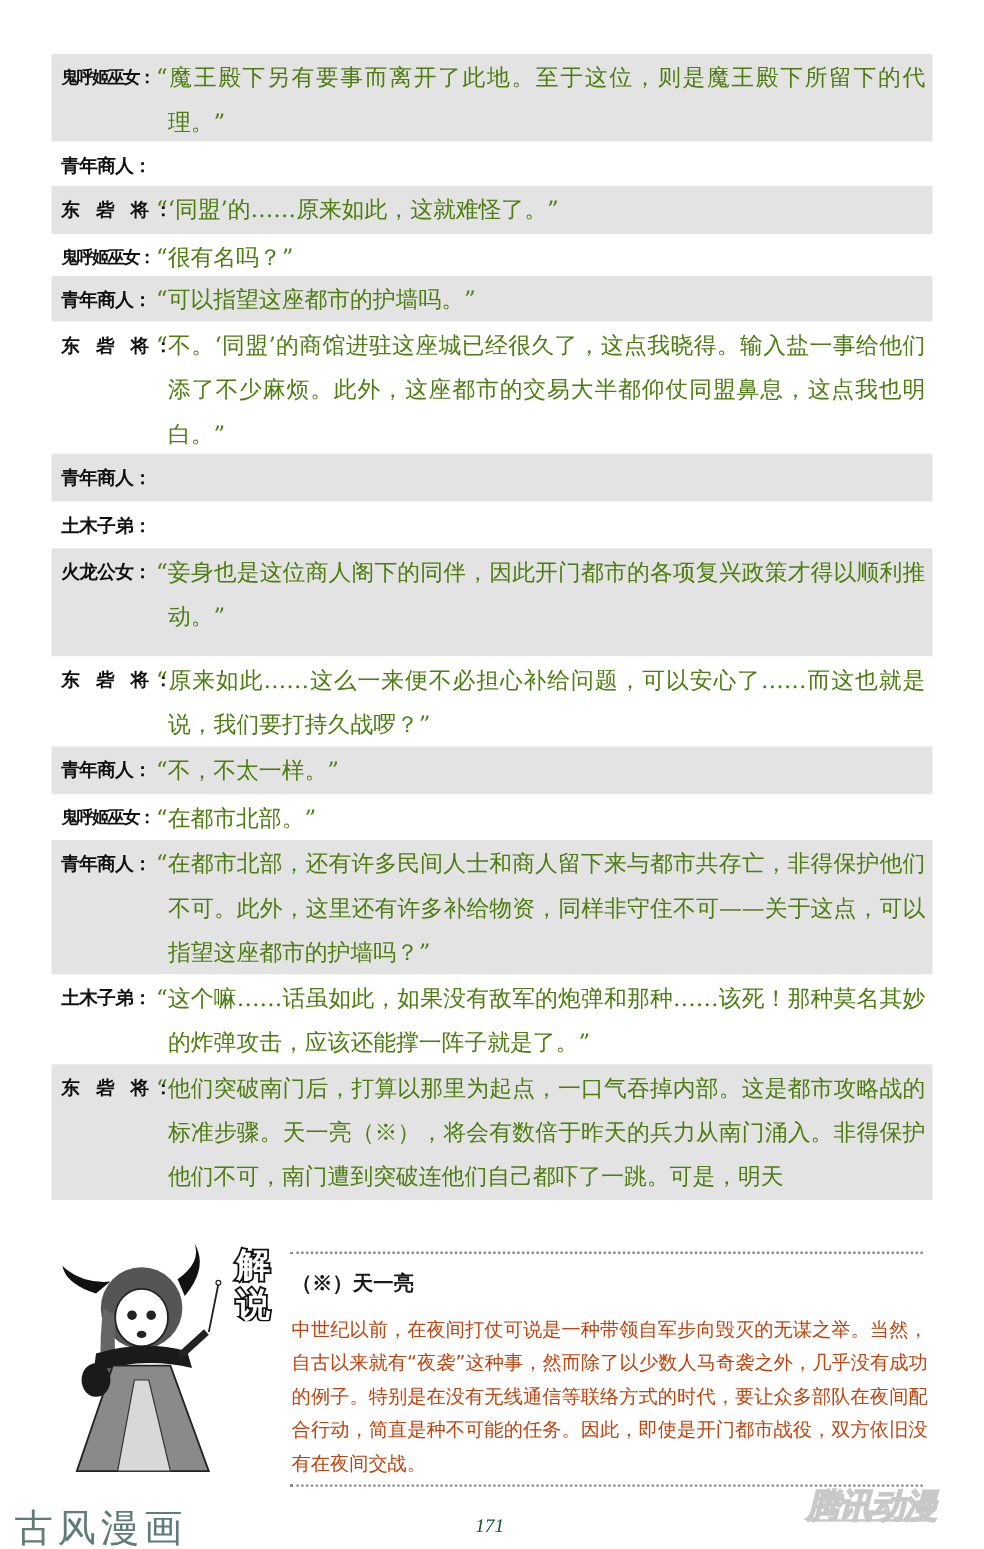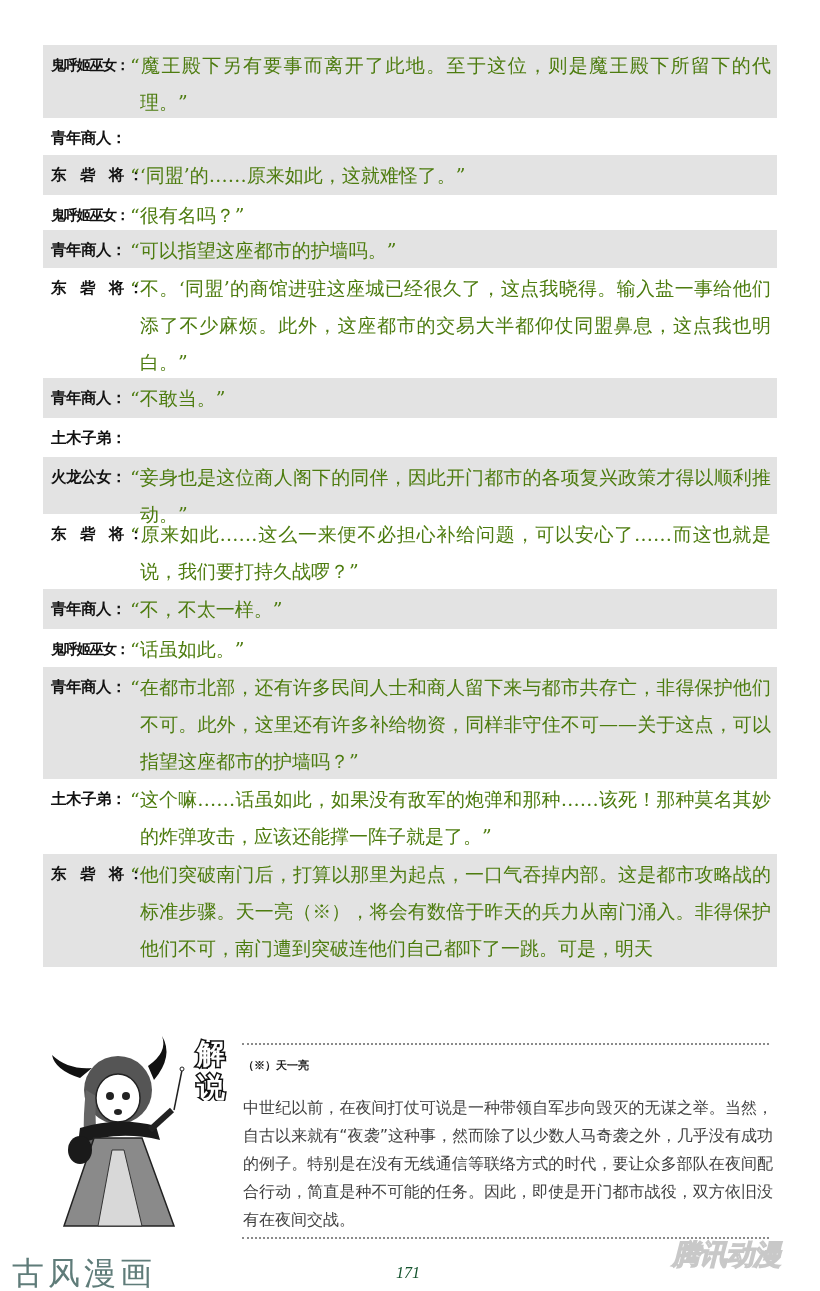--- a/index.html
+++ b/index.html
@@ -9,25 +9,25 @@
   .row.gray { background: #e3e3e3; }
   .row.white { background: #ffffff; }
   .speaker { flex: 0 0 80px; width: 80px; font-family: "DejaVu Sans", "Liberation Sans", sans-serif; font-weight: bold; font-size: 15.5px; line-height: 37px; letter-spacing: -0.5px; padding-left: 8px; box-sizing: border-box; white-space: nowrap; color: #111; }
   .speaker.spaced { letter-spacing: 4px; }
   .speaker.tight { letter-spacing: -1.6px; font-size: 14.5px; }
   .line { flex: 1; font-size: 19px; line-height: 37px; padding-left: 17px; padding-right: 6px; text-indent: -10px; box-sizing: border-box; text-align: justify; text-align-last: left; color: #4d7c0f; }
   .character { position: absolute; left: 50px; top: 1030px; width: 140px; height: 200px; }
   .badge { position: absolute; left: 190px; top: 1033px; width: 42px; height: 68px; }
   .dots-top { position: absolute; left: 242px; top: 1043px; width: 527px; border-top: 2px dotted #8a8a8a; }
   .dots-bottom { position: absolute; left: 242px; top: 1237px; width: 527px; border-top: 2px dotted #8a8a8a; }
-  .note-title { position: absolute; left: 243px; top: 1058px; font-family: Liberation Sans, sans-serif; font-weight: bold; font-size: 11px; color: #1a1a1a; }
-  .note-body { position: absolute; left: 243px; top: 1094px; width: 530px; font-family: "DejaVu Sans", "Liberation Sans", sans-serif; font-size: 16px; line-height: 28px; color: #404040; text-align: justify; }
+  .note-title { position: absolute; left: 243px; top: 1058px; font-family: Liberation Sans, sans-serif; font-weight: bold; font-size: 17px; color: #1a1a1a; }
+  .note-body { position: absolute; left: 243px; top: 1094px; width: 530px; font-family: "DejaVu Sans", "Liberation Sans", sans-serif; font-size: 16px; line-height: 28px; color: #c2410c; text-align: justify; }
   .watermark-left { position: absolute; left: 12px; top: 1252px; font-family: "DejaVu Serif", "Liberation Serif", serif; font-size: 32px; color: #5f7c79; letter-spacing: 4px; }
   .page-number { position: absolute; left: 396px; top: 1264px; font-family: "Liberation Serif", "DejaVu Serif", serif; font-style: italic; font-size: 16px; color: #14532d; }
-  .watermark-right { position: absolute; left: 672px; top: 1236px; font-family: "DejaVu Sans", "Liberation Sans", sans-serif; font-weight: bold; font-style: italic; font-size: 28px; color: #ffffff; -webkit-text-stroke: 1.2px #c8c8c8; letter-spacing: -1px; }
+  .watermark-right { position: absolute; left: 672px; top: 1236px; font-family: "DejaVu Sans", "Liberation Sans", sans-serif; font-weight: bold; font-style: italic; font-size: 28px; color: #ffffff; -webkit-text-stroke: 1.2px #c8c8c8; letter-spacing: -1px; text-decoration: underline; }
 </style>
 </head>
 <body>
 
 <div class="dialogue">
   <div class="row gray" style="height:73px;">
     <span class="speaker tight">鬼呼姬巫女：</span>
     <span class="line">“魔王殿下另有要事而离开了此地。至于这位，则是魔王殿下所留下的代理。”</span>
   </div>
   <div class="row white" style="height:37px;">
@@ -44,40 +44,39 @@
   <div class="row gray" style="height:38px;">
     <span class="speaker">青年商人：</span>
     <span class="line">“可以指望这座都市的护墙吗。”</span>
   </div>
   <div class="row white" style="height:110px;">
     <span class="speaker spaced">东 砦 将：</span>
     <span class="line">“不。‘同盟’的商馆进驻这座城已经很久了，这点我晓得。输入盐一事给他们添了不少麻烦。此外，这座都市的交易大半都仰仗同盟鼻息，这点我也明白。”</span>
   </div>
   <div class="row gray" style="height:40px;">
     <span class="speaker">青年商人：</span>
-    <span class="line">“不敢当。”</span>
   </div>
   <div class="row white" style="height:39px;">
     <span class="speaker">土木子弟：</span>
   </div>
-  <div class="row gray" style="height:57px;">
+  <div class="row gray" style="height:90px;">
     <span class="speaker">火龙公女：</span>
     <span class="line">“妾身也是这位商人阁下的同伴，因此开门都市的各项复兴政策才得以顺利推动。”</span>
   </div>
   <div class="row white" style="height:75px;">
     <span class="speaker spaced">东 砦 将：</span>
     <span class="line">“原来如此……这么一来便不必担心补给问题，可以安心了……而这也就是说，我们要打持久战啰？”</span>
   </div>
   <div class="row gray" style="height:40px;">
     <span class="speaker">青年商人：</span>
     <span class="line">“不，不太一样。”</span>
   </div>
   <div class="row white" style="height:38px;">
     <span class="speaker tight">鬼呼姬巫女：</span>
-    <span class="line">“话虽如此。”</span>
+    <span class="line">“在都市北部。”</span>
   </div>
   <div class="row gray" style="height:112px;">
     <span class="speaker">青年商人：</span>
     <span class="line">“在都市北部，还有许多民间人士和商人留下来与都市共存亡，非得保护他们不可。此外，这里还有许多补给物资，同样非守住不可——关于这点，可以指望这座都市的护墙吗？”</span>
   </div>
   <div class="row white" style="height:75px;">
     <span class="speaker">土木子弟：</span>
     <span class="line">“这个嘛……话虽如此，如果没有敌军的炮弹和那种……该死！那种莫名其妙的炸弹攻击，应该还能撑一阵子就是了。”</span>
   </div>
   <div class="row gray" style="height:113px; overflow:hidden;">

